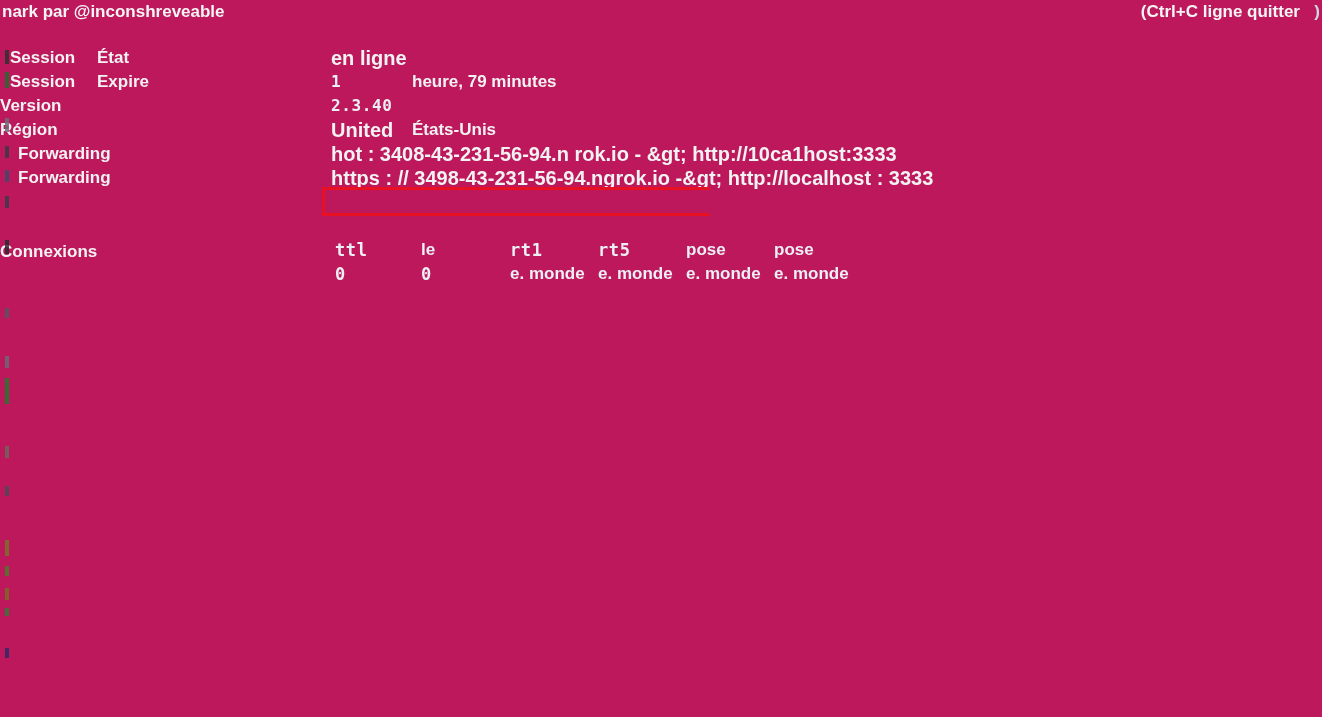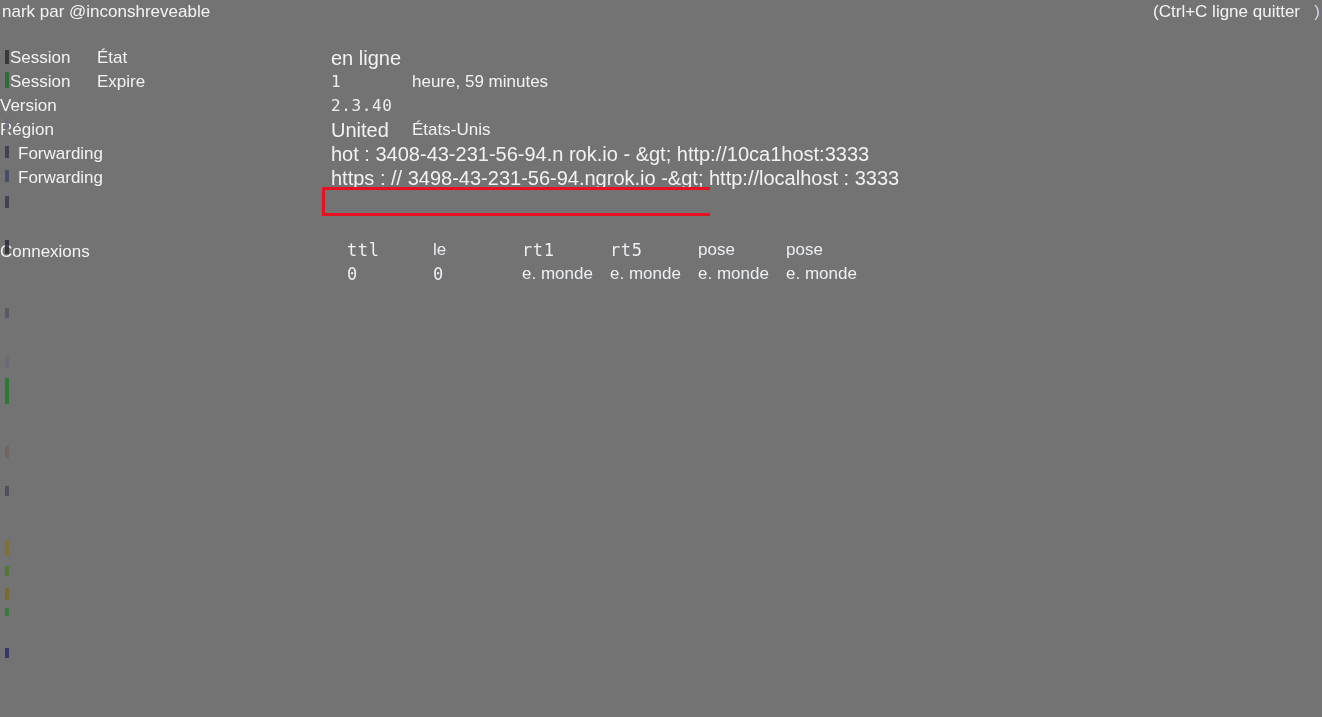--- a/index.html
+++ b/index.html
@@ -13,21 +13,22 @@
     position: relative;
     overflow: hidden;
     font-family: "Liberation Sans", sans-serif;
     color: #f2f2f2;
     -webkit-font-smoothing: antialiased;
   }
 
   .terminal {
     position: absolute;
     inset: 0;
-    background: #737373;
+    background: #be185d;
+    font-weight: bold;
   }
 
   
   .titlebar {
     position: absolute;
     top: 0;
     left: 0;
     width: 1322px;
     height: 24px;
   }
@@ -112,21 +113,21 @@
   .conn-label {
     position: absolute;
     left: 0px;
     top: 240px;
     font-size: 17px;
     line-height: 24px;
     color: #f2f2f2;
   }
   .table {
     position: absolute;
-    left: 16px;
+    left: 4px;
     top: 238px;
     width: 1214px;
     height: 60px;
   }
   .col {
     position: absolute;
     top: 0;
   }
   .col-head {
     display: block;
@@ -180,21 +181,21 @@
     <div class="row">
       <span class="lbl lbl-a">Session</span>
       <span class="lbl lbl-b">État</span>
       <span class="val sans">en ligne</span>
     </div>
 
     <div class="row">
       <span class="lbl lbl-a">Session</span>
       <span class="lbl lbl-b">Expire</span>
       <span class="val mono">1</span>
-      <span class="val-second sans">heure, 59 minutes</span>
+      <span class="val-second sans">heure, 79 minutes</span>
     </div>
 
     <div class="row">
       <span class="lbl lbl-flush">Version</span>
       <span class="val mono">2.3.40</span>
     </div>
 
     <div class="row">
       <span class="lbl lbl-flush">Région</span>
       <span class="val sans">United</span>

